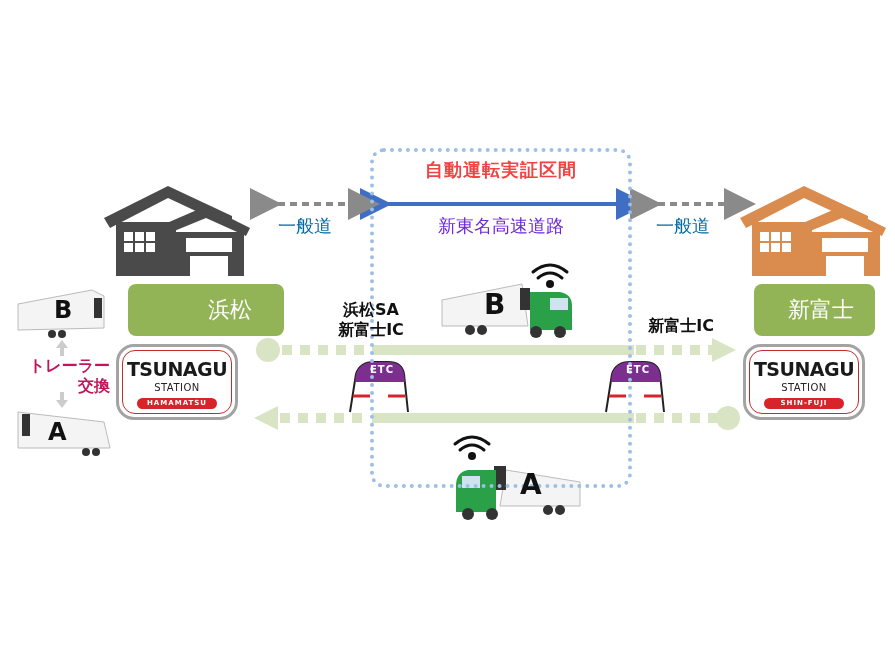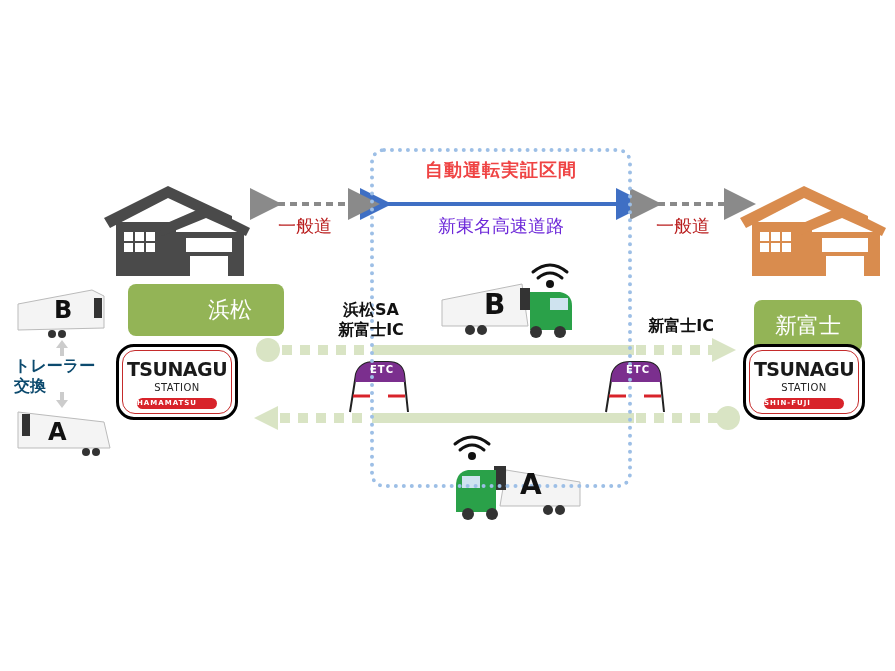--- a/index.html
+++ b/index.html
@@ -5,37 +5,37 @@
   html, body { margin:0; padding:0; background:#ffffff; }
   body { width:895px; height:671px; position:relative; overflow:hidden;
          font-family:"DejaVu Sans", "Liberation Sans", sans-serif; }
   .abs { position:absolute; }
   .zone { position:absolute; left:370px; top:148px; width:262px; height:340px;
           border:4px dotted #9dbfe6; border-radius:14px; box-sizing:border-box; }
   .zone-title { position:absolute; left:370px; top:158px; width:262px; text-align:center;
                 font-size:18px; font-weight:bold; color:#ef4444; letter-spacing:1px; }
   .hwy-label { position:absolute; left:370px; top:214px; width:262px; text-align:center;
                font-size:18px; color:#6d28d9; }
-  .road-label { position:absolute; font-size:18px; color:#b91c1c; }
+  .road-label { position:absolute; font-size:18px; color:#0369a1; }
   .city { position:absolute; width:108px; height:52px; background:#93b456; border-radius:8px;
           color:#fff; font-size:22px; text-align:center; line-height:52px; }
-  .station { position:absolute; width:122px; height:76px; border:3px solid #000000; border-radius:18px;
+  .station { position:absolute; width:122px; height:76px; border:3px solid #a3a3a3; border-radius:18px;
              background:#fff; box-sizing:border-box; }
   .station-inner { position:absolute; left:3px; top:3px; right:3px; bottom:3px;
                    border:1.5px solid #c52b2b; border-radius:13px; }
   .logo { position:absolute; left:0; right:0; top:11px; text-align:center; font-size:19px;
           font-weight:bold; color:#1a1a1a; letter-spacing:-0.5px; font-family:"DejaVu Sans", sans-serif; }
   .st-sub { position:absolute; left:0; right:0; top:35px; text-align:center; font-size:10px;
             font-weight:normal; color:#222; letter-spacing:0.5px; }
   .st-name { position:absolute; left:18px; right:18px; top:51px; height:11px; background:#d8232a;
-             border-radius:6px; color:#fff; font-size:7px; font-weight:bold; text-align:left;
+             border-radius:6px; color:#fff; font-size:7px; font-weight:bold; text-align:center;
              line-height:11px; letter-spacing:1px; }
   .ic-label { position:absolute; font-size:16px; font-weight:bold; color:#111; text-align:center; line-height:20px; }
   .trailer-letter { position:absolute; font-size:28px; font-weight:bold; color:#111; }
-  .swap-label { position:absolute; font-size:16px; font-weight:bold; color:#0c4a6e; text-align:left; line-height:20px; }
+  .swap-label { position:absolute; font-size:16px; font-weight:bold; color:#be185d; text-align:right; line-height:20px; }
 </style>
 </head>
 <body>
 
 <svg class="abs" style="left:0;top:0" width="895" height="671">
   <defs>
     <marker id="mBlue" markerWidth="8" markerHeight="8" refX="4" refY="4" orient="auto">
       <path d="M0,0 L8,4 L0,8 z" fill="#3f6fc4"></path>
     </marker>
     <marker id="mGray" markerWidth="8" markerHeight="8" refX="4" refY="4" orient="auto">
@@ -164,21 +164,21 @@
 </svg>
 
 <div class="zone"></div>
 <div class="zone-title">自動運転実証区間</div>
 <div class="hwy-label">新東名高速道路</div>
 
 <div class="road-label" style="left:278px;top:214px;">一般道</div>
 <div class="road-label" style="left:656px;top:214px;">一般道</div>
 
 <div class="city" style="left:128px;top:284px;padding-left:48px;">浜松</div>
-<div class="city" style="left:754px;top:300px;">新富士</div>
+<div class="city" style="left:754px;top:284px;padding-left:13px;">新富士</div>
 
 <div class="station" style="left:116px;top:344px;">
   <div class="station-inner"></div>
   <div class="logo">TSUNAGU</div>
   <div class="st-sub">STATION</div>
   <div class="st-name">HAMAMATSU</div>
 </div>
 <div class="station" style="left:743px;top:344px;">
   <div class="station-inner"></div>
   <div class="logo">TSUNAGU</div>

